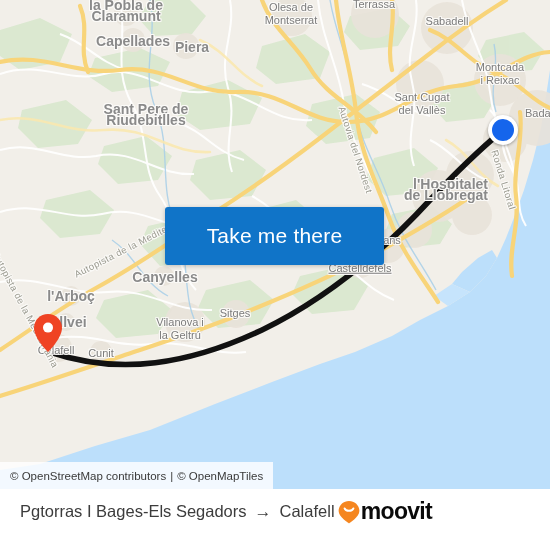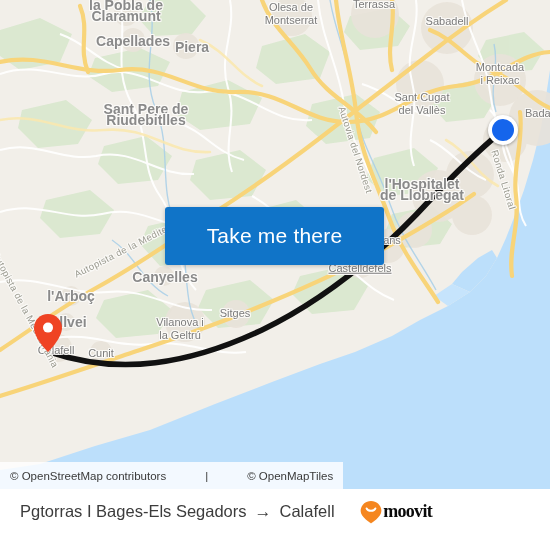--- a/index.html
+++ b/index.html
@@ -114,21 +114,20 @@
     left: 0;
     bottom: 0;
     height: 27px;
     padding: 0 10px 0 10px;
     display: flex;
     align-items: center;
     background: rgba(255,255,255,.82);
     font-size: 11.5px;
     color: #3a3a3a;
     white-space: nowrap;
-    gap: 35px;
   }
   .attr-sep { padding: 0 4px; color: #3a3a3a; }
 
   
   #footer {
     position: absolute;
     left: 0;
     top: 489px;
     width: 450px;
     height: 61px;
@@ -147,25 +146,25 @@
     align-items: center;
     gap: 7px;
   }
   #route-arrow { font-size: 17px; color: #3c3c3c; padding: 0 1px; }
   #moovit-logo {
     display: flex;
     align-items: center;
     gap: 1px;
   }
   #moovit-wordmark {
-    font-size: 18px;
+    font-size: 23px;
     font-weight: bold;
     color: #0a0a0a;
     letter-spacing: -.7px;
-    font-family: Liberation Serif, serif;
+    font-family: Liberation Sans, sans-serif;
   }
 </style>
 </head>
 <body>
 
 <div id="app">
 
   <div id="map">
 
     <svg id="map-svg" width="550" height="489" viewBox="0 0 550 489">
@@ -302,21 +301,21 @@
         <div class="map-label" style="left: 447px; top: 21px;">Sabadell</div>
         <div class="map-label sm" style="left: 133px; top: 41px;">Capellades</div>
         <div class="map-label sm" style="left: 192px; top: 47px;">Piera</div>
         <div class="map-label" style="left: 422px; top: 78px; margin-top: 25px;">Sant Cugat
 del Vallès</div>
         <div class="map-label" style="left: 500px; top: 73px;">Montcada
 i Reixac</div>
         <div class="map-label sm" style="left: 146px; top: 115px;">Sant Pere de
 Riudebitlles</div>
         <div class="map-label" style="left: 539px; top: 113px;">Badal</div>
-        <div class="map-label sm" style="left: 422px; top: 190px;">l'Hospitalet
+        <div class="map-label sm" style="left: 446px; top: 190px; text-align: right;">l'Hospitalet
 de Llobregat</div>
         <div class="map-label sm" style="left: 165px; top: 277px;">Canyelles</div>
         <div class="map-label" style="left: 360px; top: 268px; text-decoration: underline;">Castelldefels</div>
         <div class="map-label" style="left: 392px; top: 240px;">ans</div>
         <div class="map-label sm" style="left: 71px; top: 296px;">l'Arboç</div>
         <div class="map-label" style="left: 180px; top: 320px; margin-top: 8px;">Vilanova i
 la Geltrú</div>
         <div class="map-label" style="left: 235px; top: 313px;">Sitges</div>
         <div class="map-label sm" style="left: 64px; top: 322px;">Bellvei</div>
         <div class="map-label" style="left: 56px; top: 350px;">Calafell</div>

